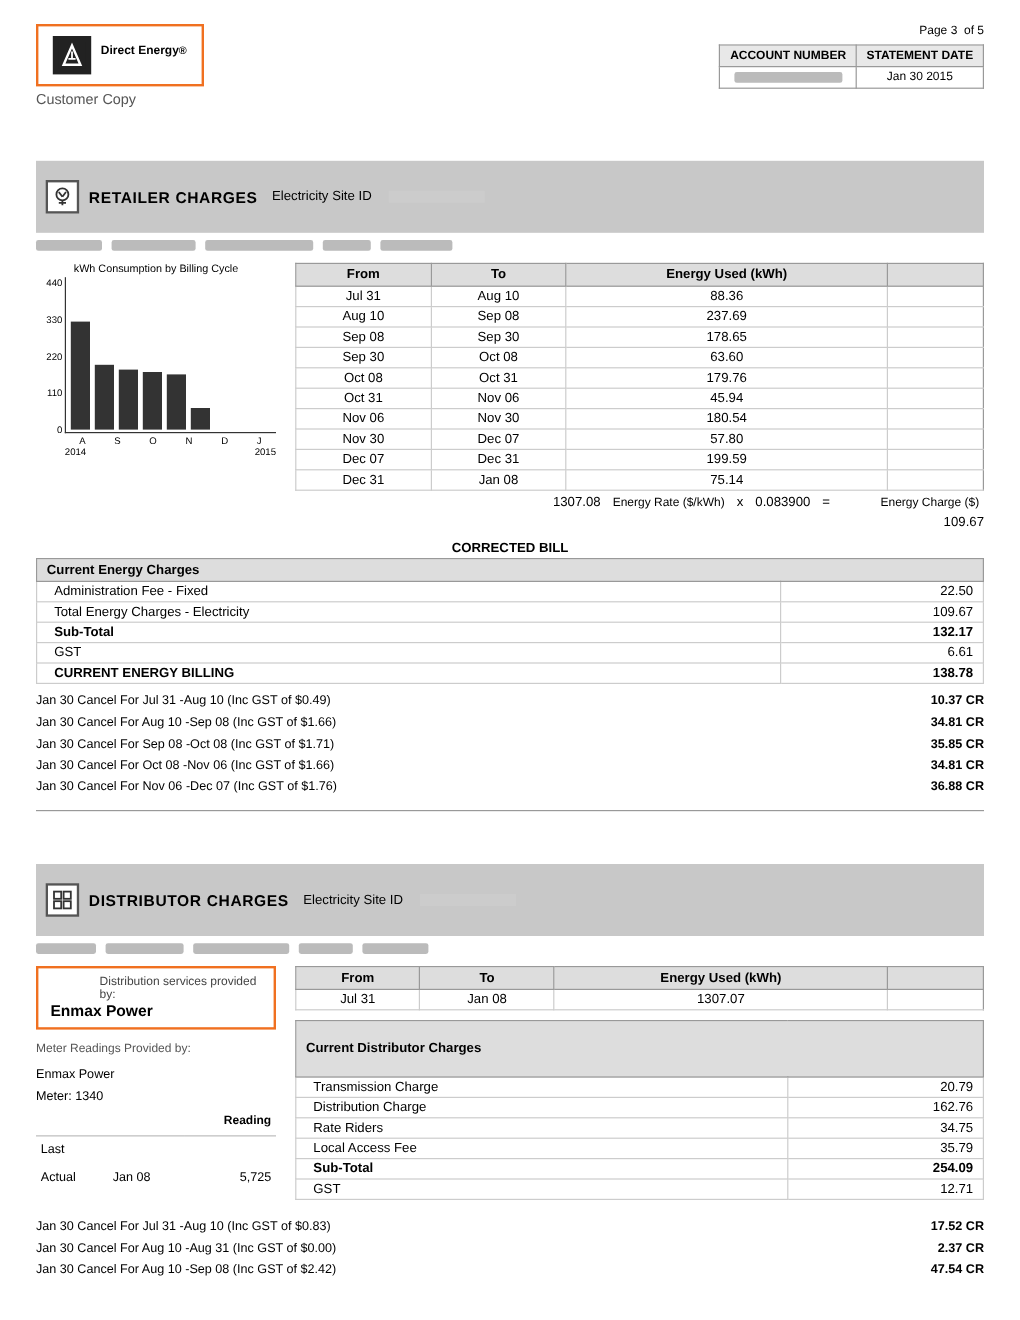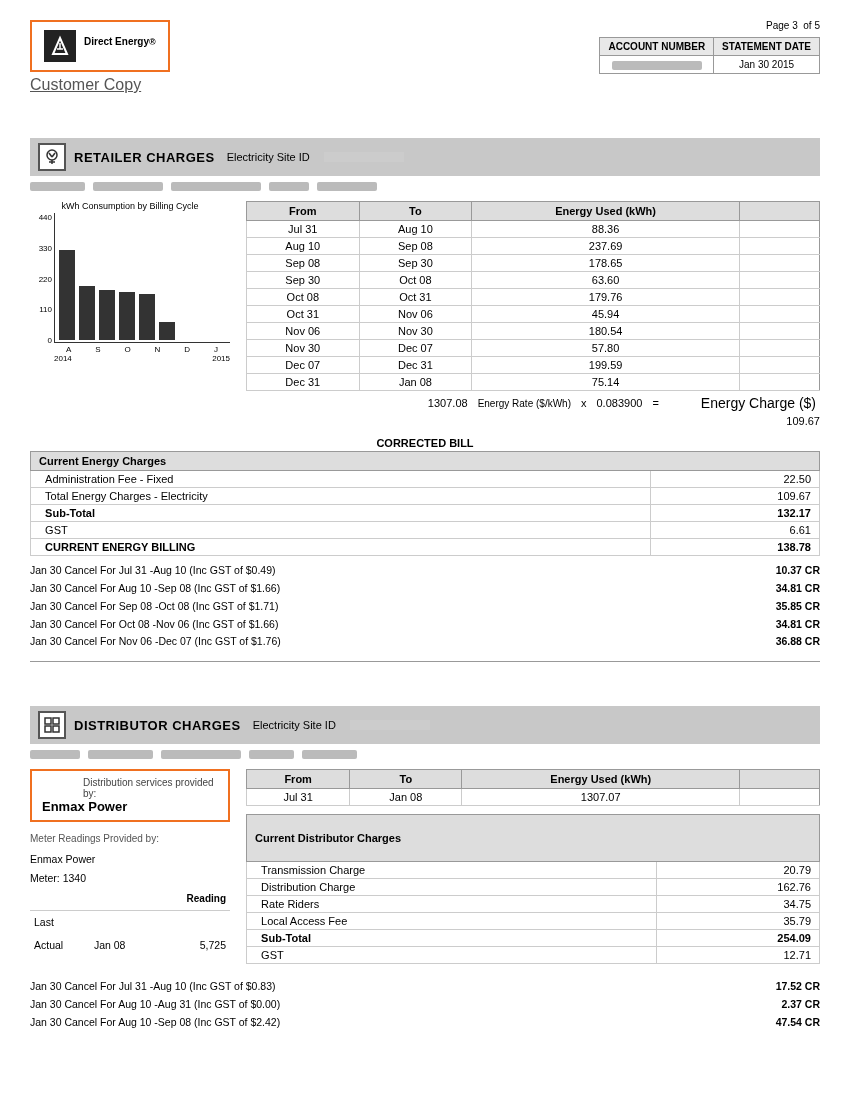--- a/index.html
+++ b/index.html
@@ -44,24 +44,23 @@
     .logo-text {
       font-size: 18px;
       font-weight: bold;
       color: #000;
     }
     .logo-text span {
       font-size: 10px;
       vertical-align: super;
     }
     .customer-copy {
-      font-size: 16px;
+      font-size: 12px;
       color: #555;
       margin-top: 4px;
-      text-decoration: underline;
     }
     .header-right {
       text-align: right;
     }
     .page-info {
       font-size: 10px;
       margin-bottom: 6px;
     }
     .account-table {
       border-collapse: collapse;
@@ -74,21 +73,21 @@
     }
     .account-table th {
       background: #e8e8e8;
       font-weight: bold;
     }
     
     .section-header {
       display: flex;
       align-items: center;
       background: #c8c8c8;
-      padding: 5px 8px;
+      padding: 16px 8px;
       margin-bottom: 4px;
       gap: 8px;
       margin-top: 44px;
     }
     .section-icon {
       width: 28px;
       height: 28px;
       border: 2px solid #555;
       display: flex;
       align-items: center;
@@ -474,21 +473,21 @@
           </tr>
         </tbody>
     </table>
 
     <div class="totals-row">
       <span>1307.08</span>
       <span style="font-size:10px;">Energy Rate ($/kWh)</span>
       <span>x</span>
       <span>0.083900</span>
       <span>=</span>
-      <span style="font-size:14px;padding-left:32px;">Energy Charge ($)</span>
+      <span style="font-size:10px;padding-left:32px;">Energy Charge ($)</span>
     </div>
     <div style="display:flex;justify-content:flex-end;font-size:11px;margin-bottom:2px;">
       <span>109.67</span>
     </div>
   </div>
 </div>
 
 <div>
   <div class="corrected-bill-title">CORRECTED BILL</div>
   <table class="billing-table">

